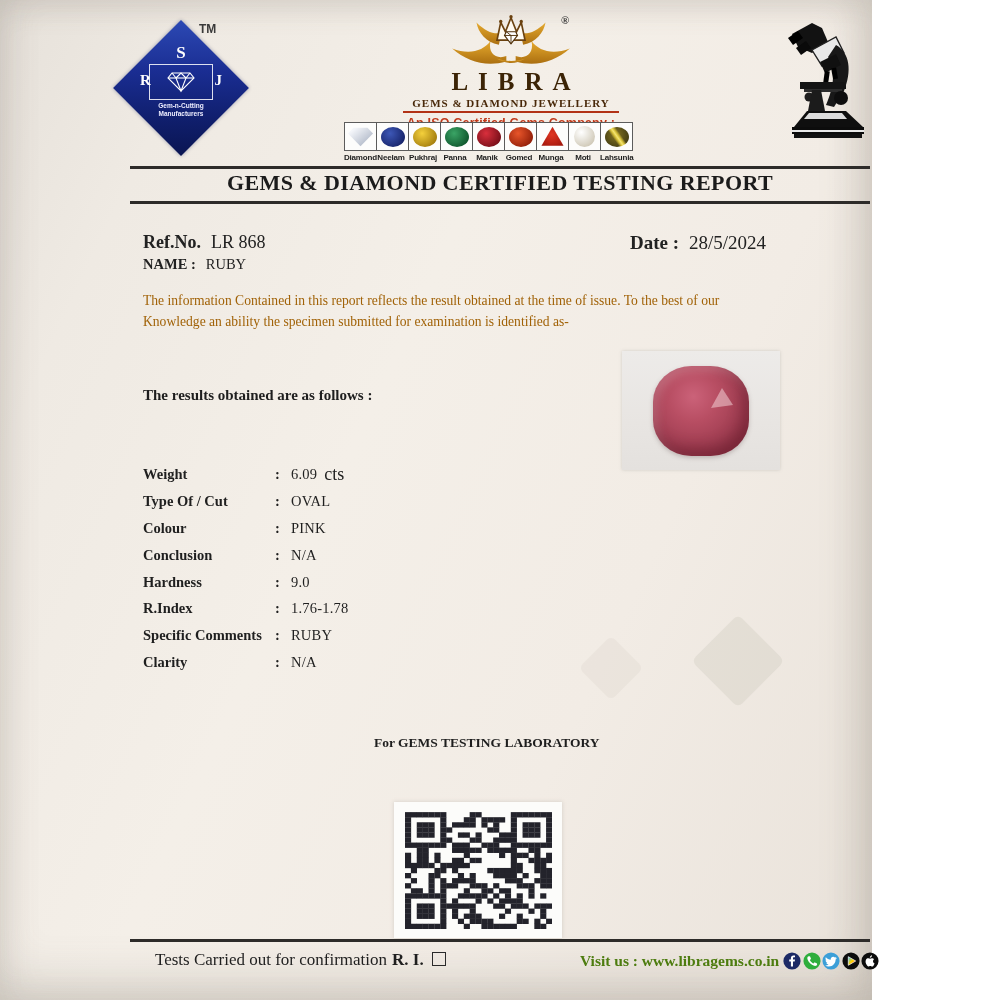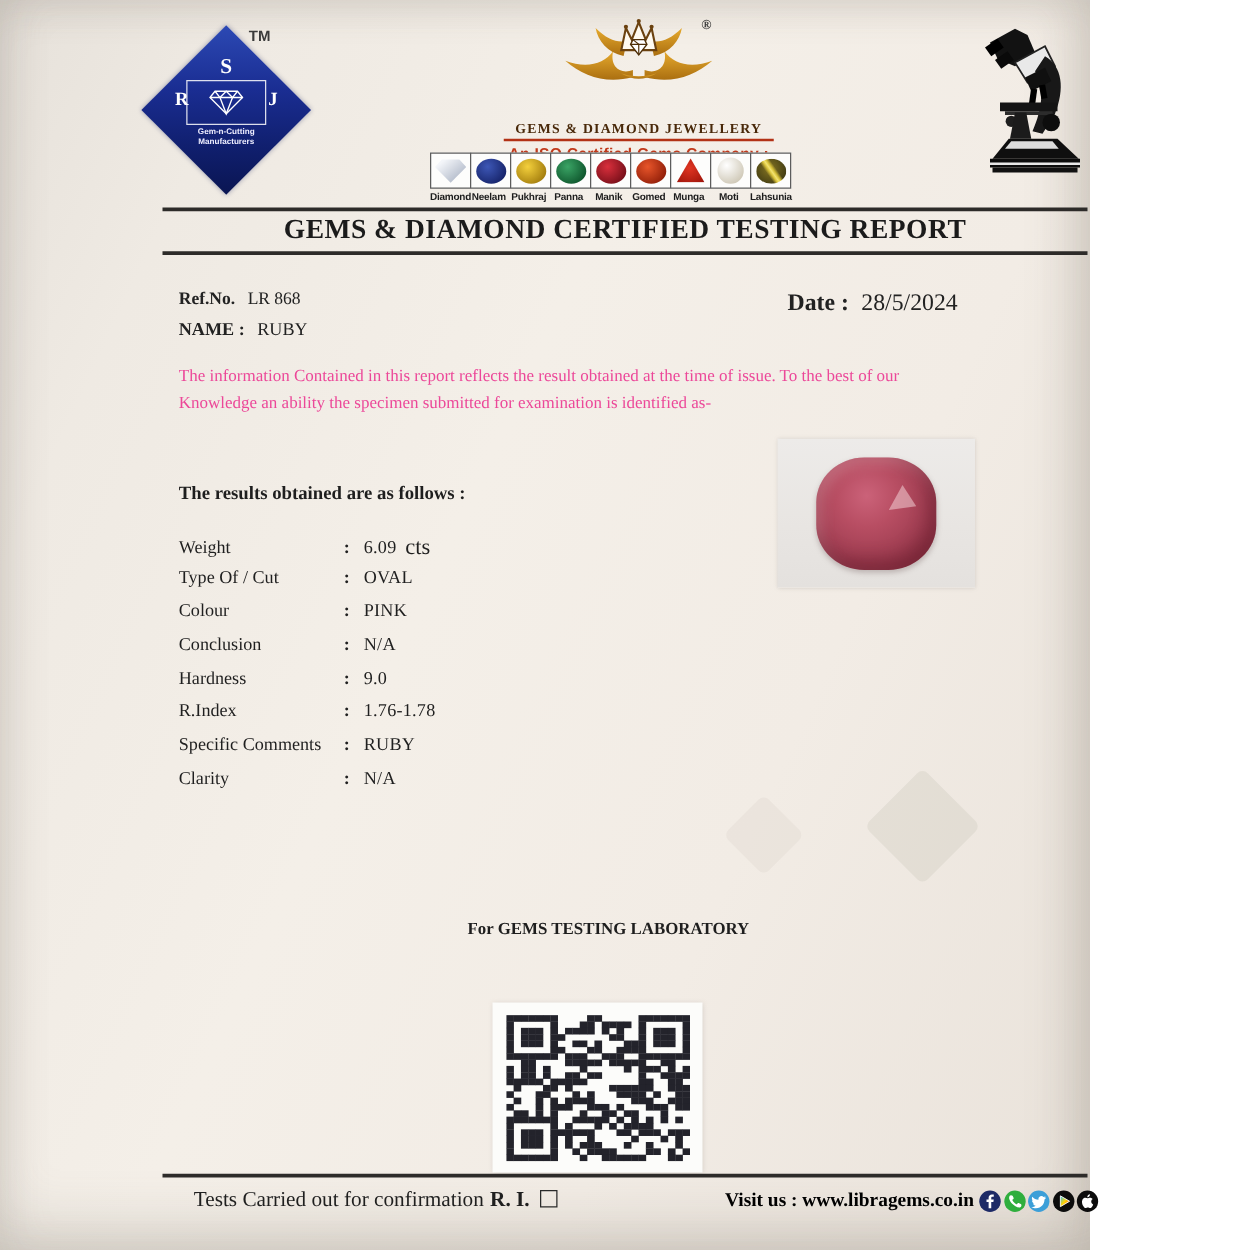--- a/index.html
+++ b/index.html
@@ -50,32 +50,32 @@
   .g-cats{width:24px;height:20px;border-radius:50%;position:relative;overflow:hidden;}
 
   .scope{position:absolute;left:784px;top:18px;width:90px;height:122px;}
 
   
   .rule{position:absolute;left:130px;width:740px;height:2.5px;background:#2d2b29;}
   .title{position:absolute;left:130px;width:740px;top:170px;text-align:center;
     font:700 22px "Liberation Serif",serif;letter-spacing:.4px;color:#1b1b1b;}
 
   
-  .ref-row{position:absolute;left:143px;top:232px;font-size:14px;}
+  .ref-row{position:absolute;left:143px;top:232px;font-size:18px;}
   .name-row{position:absolute;left:143px;top:256px;font-size:14.5px;}
   .date-row{position:absolute;left:630px;top:232px;font-size:19px;}
   .b{font-weight:700;}
   .val{margin-left:10px;}
 
-  .para{position:absolute;left:143px;top:290px;font-size:13.6px;line-height:1.55;color:#ec4899;white-space:nowrap;}
+  .para{position:absolute;left:143px;top:290px;font-size:13.6px;line-height:1.55;color:#a16207;white-space:nowrap;}
 
   .results-head{position:absolute;left:143px;top:375px;font:700 15px "Liberation Serif",serif;color:#1e1e1e;margin-top:12px;}
   .results{position:absolute;left:143px;top:427px;}
   .result-row{height:26.9px;font-size:14.5px;color:#1f1f1f;}
-  .r-label{display:inline-block;width:132px;font-weight:400;}
+  .r-label{display:inline-block;width:132px;font-weight:700;margin-top:39px;}
   .r-colon{display:inline-block;width:16px;font-weight:700;}
   .r-value{letter-spacing:.2px;}
   .r-unit{font-size:18px;margin-left:7px;vertical-align:-1px;}
 
   
   .gem-photo{position:absolute;left:622px;top:351px;width:158px;height:119px;
     background:linear-gradient(180deg,#edebe9 0%,#e8e5e2 60%,#e4e1de 100%);
     box-shadow:0 0 3px rgba(150,145,140,.35);}
   .stone{position:absolute;left:31px;top:15px;width:96px;height:90px;border-radius:40%;
     background:radial-gradient(circle at 42% 34%,#cb6279 0%,#b84e63 30%,#a03e52 62%,#8c3244 88%,#822e40 100%);
@@ -90,21 +90,21 @@
   .sig-line{position:absolute;left:374px;top:735px;font:700 13.5px "Liberation Serif",serif;color:#1e1e1e;}
 
   .qr-pad{position:absolute;left:394px;top:802px;width:168px;height:136px;background:#fcfcfa;
     box-shadow:0 0 4px rgba(160,155,148,.4);}
   .qr-pad svg{position:absolute;left:11px;top:10px;}
 
   
   .foot-left{position:absolute;left:155px;top:950px;font-size:17px;color:#1f1f1f;}
   .foot-left .b{margin-left:5px;}
   .checkbox{display:inline-block;width:12px;height:12px;border:1.7px solid #2a2a2a;margin-left:8px;vertical-align:-1px;background:transparent;}
-  .foot-right{position:absolute;left:580px;top:952px;font:700 15.5px "Liberation Serif",serif;color:#000000;display:flex;align-items:center;}
+  .foot-right{position:absolute;left:580px;top:952px;font:700 15.5px "Liberation Serif",serif;color:#4d7c0f;display:flex;align-items:center;}
   .socials{display:flex;gap:1.5px;margin-left:4px;}
   .socials svg{display:block;}
 </style>
 </head>
 <body>
 
 <div class="frame">
   <div class="paper"></div>
   <div class="white-strip"></div>
 
@@ -145,20 +145,21 @@
       <path d="M60 29 L64 10 L69 20 L75 5 L81 20 L86 10 L90 29 Z" fill="#fffaf0" stroke="#6b4210" stroke-width="1.8"></path>
       <circle cx="64" cy="9" r="1.8" fill="#6b4210"></circle>
         <circle cx="75" cy="4" r="1.8" fill="#6b4210"></circle>
         <circle cx="86" cy="9" r="1.8" fill="#6b4210"></circle>
       <polygon points="70,20 80,20 82,24 75,33 68,24" fill="#ffffff" stroke="#4f2f08" stroke-width="1.2"></polygon>
       <polyline points="68,24 82,24" stroke="#4f2f08" stroke-width="1" fill="none"></polyline>
       <polyline points="70,20 75,24 75,33" stroke="#4f2f08" stroke-width="1" fill="none"></polyline>
       <path d="M60 49 C70 55 80 55 90 49 C80 52 70 52 60 49 Z" fill="url(#gld)"></path>
     </svg>
     <div class="libra-reg">®</div>
+    <div class="libra-name">LIBRA</div>
     <div class="libra-tag">GEMS &amp; DIAMOND JEWELLERY</div>
     <div class="iso-banner">An ISO Certified Gems Company : 9001-2015</div>
   </div>
 
   <div class="gem-row">
       <div class="gem-cell">
         <div class="gem-box">
           <div class="g-diamond" style="background: linear-gradient(140deg, rgb(243, 245, 249) 20%, rgb(168, 177, 194) 90%);"></div>
         </div>
         <div class="gem-label">Diamond</div>

